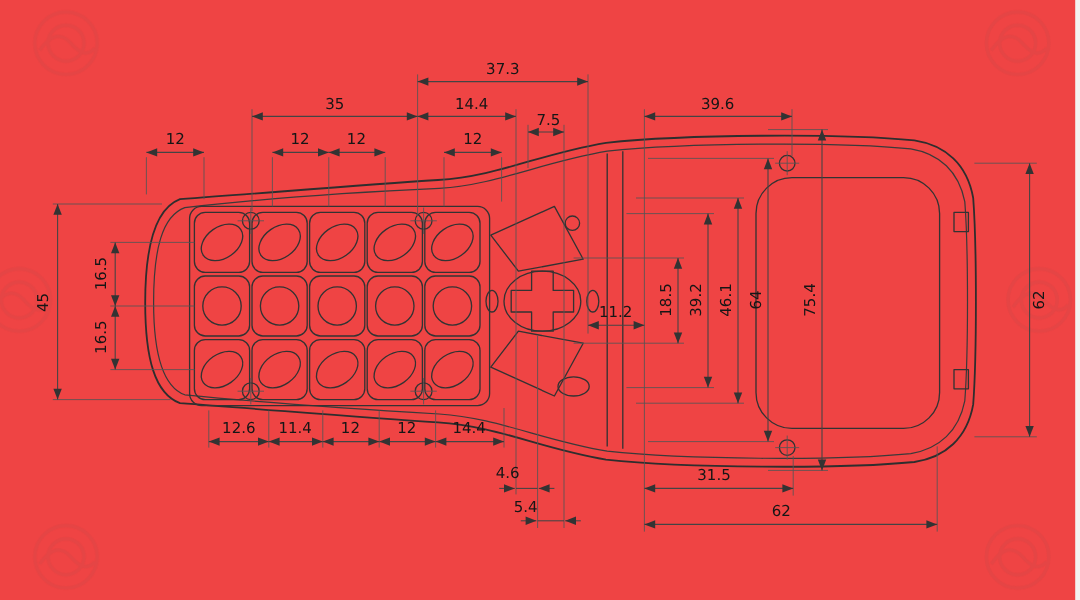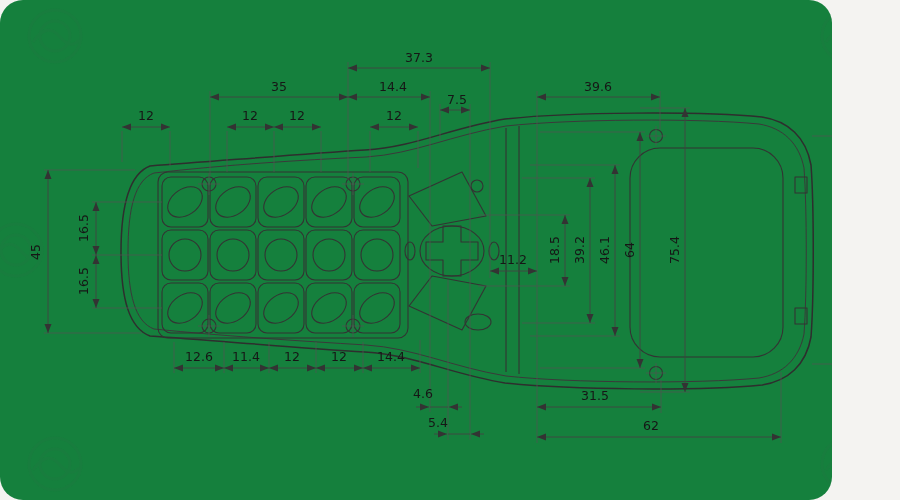--- a/index.html
+++ b/index.html
@@ -1,17 +1,17 @@
 <!DOCTYPE html>
 <html><head>
 <meta charset="utf-8">
 <style>
   html,body{margin:0;padding:0;background:#f4f3f1;}
-  .canvas{width:832px;height:500px;background:#15803d;position:relative;overflow:hidden;
-          font-family:"DejaVu Sans", sans-serif;border-radius:23px;}
+  .canvas{width:896px;height:500px;background:#ef4444;position:relative;overflow:hidden;
+          font-family:"DejaVu Sans", sans-serif;}
   svg{display:block;}
   .outline{fill:none;stroke:#2e2e2e;stroke-width:1.5;stroke-linejoin:round;}
   .inner{fill:none;stroke:#3a3a3a;stroke-width:1;stroke-linejoin:round;}
   .part{fill:none;stroke:#333;stroke-width:1.1;stroke-linejoin:round;}
   .dim{fill:none;stroke:#444;stroke-width:0.9;}
   .ext{fill:none;stroke:#555;stroke-width:0.7;}
   .dimtext{font:12.5px "DejaVu Sans", sans-serif;fill:#161616;text-anchor:middle;}
   .wm{opacity:0.06;}
 </style>
 </head>

